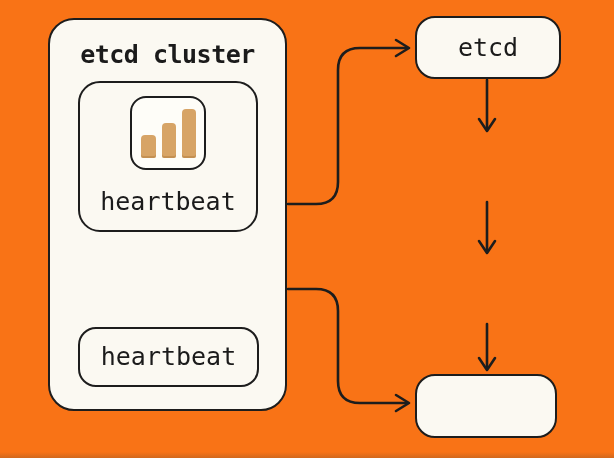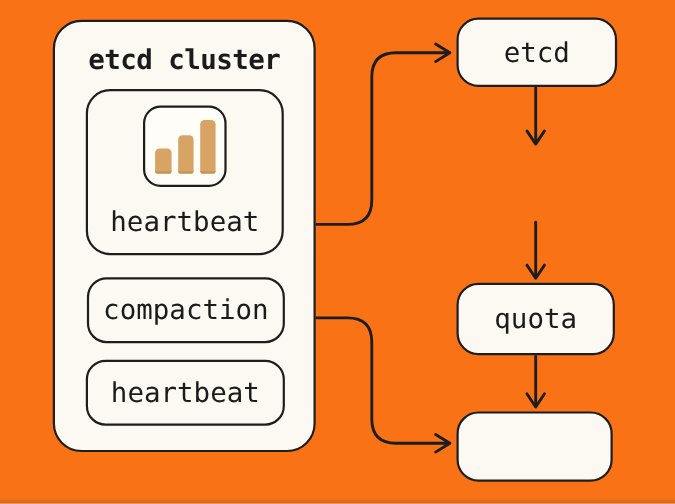--- a/index.html
+++ b/index.html
@@ -146,35 +146,29 @@
 
     <div class="box heartbeat-box">
       <div class="icon-box">
         <div class="bar bar-1"></div>
         <div class="bar bar-2"></div>
         <div class="bar bar-3"></div>
       </div>
       <div class="node-label heartbeat-label">heartbeat</div>
     </div>
 
-    <div class="box pill compaction-box">
-      <div class="node-label">compaction</div>
-    </div>
 
     <div class="box pill snapshot-box">
       <div class="node-label">heartbeat</div>
     </div>
   </div>
 
   <div class="box flow-node etcd-box">
     <div class="node-label">etcd</div>
   </div>
 
 
-  <div class="box flow-node quota-box">
-    <div class="node-label">quota</div>
-  </div>
 
   <div class="box flow-node empty-box">
     <div class="node-label"></div>
   </div>
 
 </div>
 
 </body></html>

